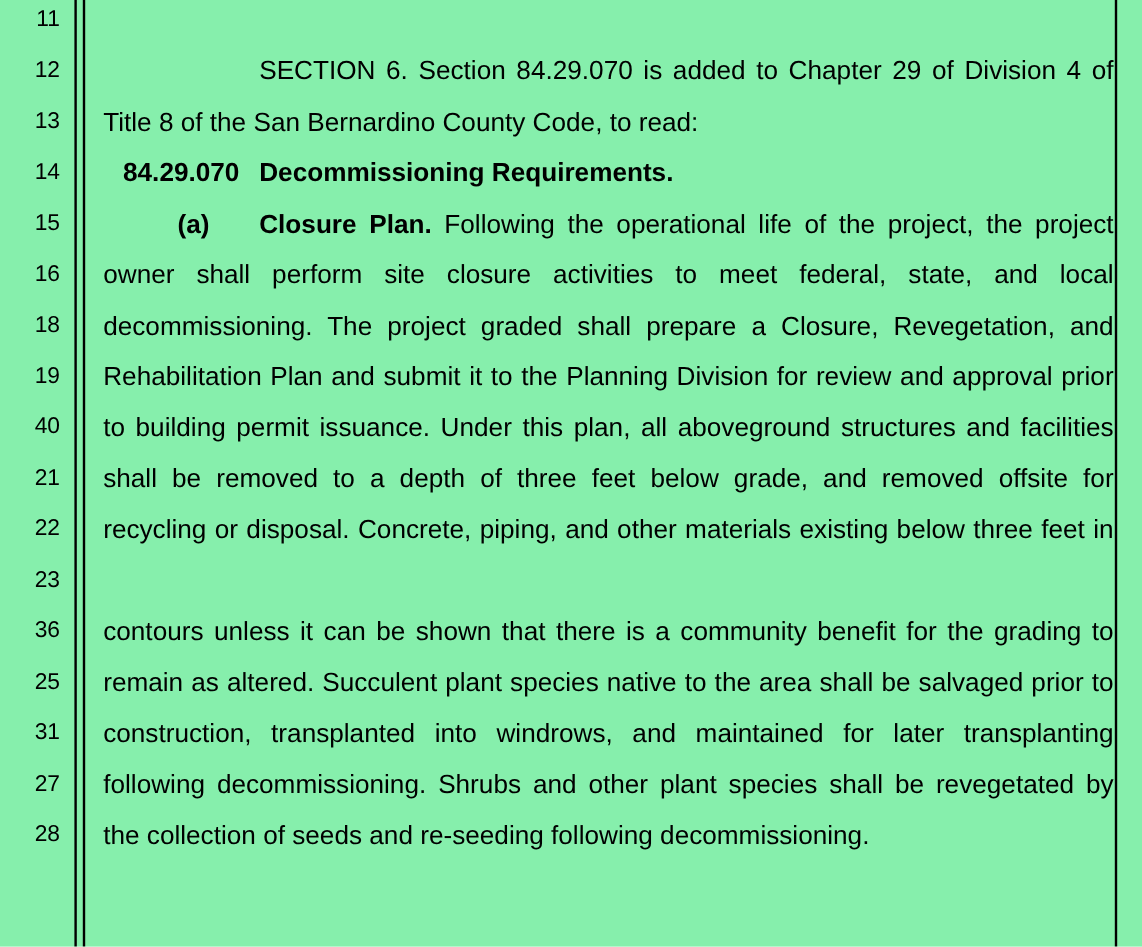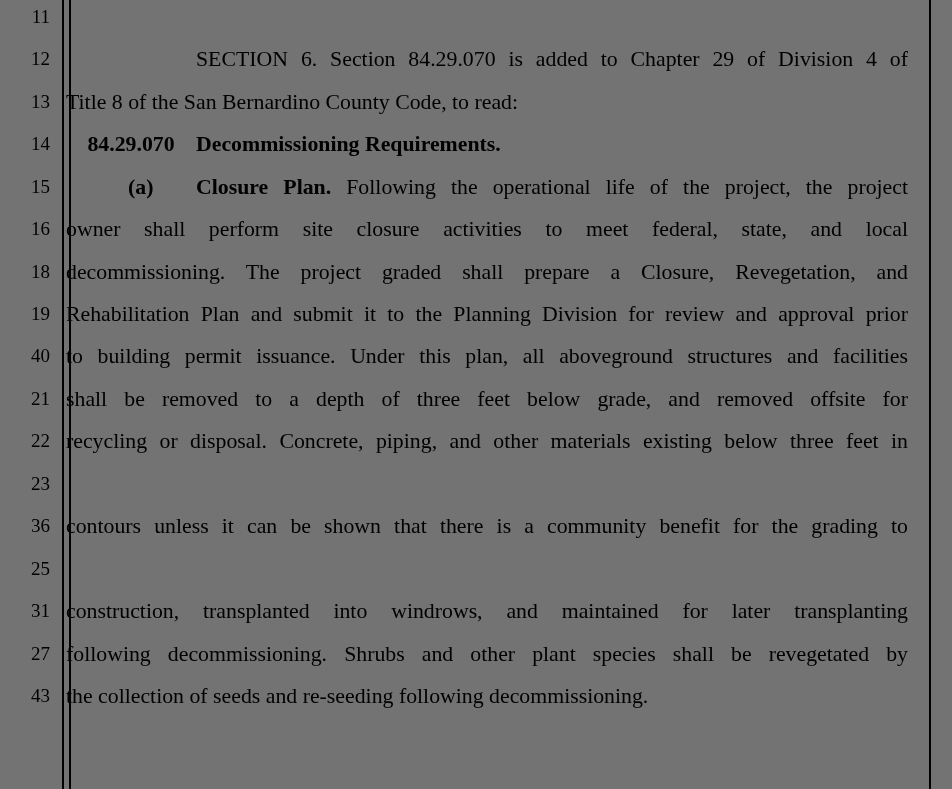--- a/index.html
+++ b/index.html
@@ -1,38 +1,38 @@
 <!DOCTYPE html>
 <html><head>
 <meta charset="utf-8">
 <style>
   html,body { margin:0; padding:0; background:#ffffff; }
   .page {
     position:relative;
     width:952px; height:789px;
-    background:#737373;
+    background:#86efac;
     color:#000000;
-    font-family:Liberation Serif, serif;
+    font-family:Liberation Sans, sans-serif;
     overflow:hidden;
   }
   .vrule {
     position:absolute; top:0; bottom:0;
     width:2px; background:#000000;
   }
   .rule-left-outer { left:62px; }
   .rule-left-inner { left:69px; }
   .rule-right      { left:929px; }
   .rows { position:absolute; top:-4.3px; left:0; width:100%; }
   .row { display:flex; height:42.47px; line-height:42.47px; }
   .num {
     width:50px; text-align:right;
     font-size:19px; color:#000000;
   }
   .txt {
-    margin-left:16px; width:842px;
+    margin-left:36px; width:842px;
     font-size:21.8px; color:#000000;
     white-space:normal;
   }
   .just { text-align:justify; text-align-last:justify; text-justify:inter-word; }
   .ind130 { text-indent:130px; }
   .ind62  { text-indent:62px; }
   .b  { font-weight:bold;text-align:center; }
   .ib { display:inline-block; text-indent:0; }
   .w130 { width:130px; }
   .w68  { width:68px; }
@@ -108,31 +108,32 @@
       <div class="num">23</div>
     </div>
 
     <div class="row">
       <div class="num">36</div>
       <div class="txt just"><span>contours unless it can be shown that there is a community benefit for the grading to</span></div>
     </div>
 
     <div class="row">
       <div class="num">25</div>
+      <div class="txt just"><span>remain as altered.  Succulent plant species native to the area shall be salvaged prior to</span></div>
     </div>
 
     <div class="row">
       <div class="num">31</div>
       <div class="txt just"><span>construction, transplanted into windrows, and maintained for later transplanting</span></div>
     </div>
 
     <div class="row">
       <div class="num">27</div>
       <div class="txt just"><span>following decommissioning.  Shrubs and other plant species shall be revegetated by</span></div>
     </div>
 
     <div class="row">
-      <div class="num">43</div>
+      <div class="num">28</div>
       <div class="txt"><span>the collection of seeds and re-seeding following decommissioning.</span></div>
     </div>
 
   </div>
 </div>
 
 </body></html>

